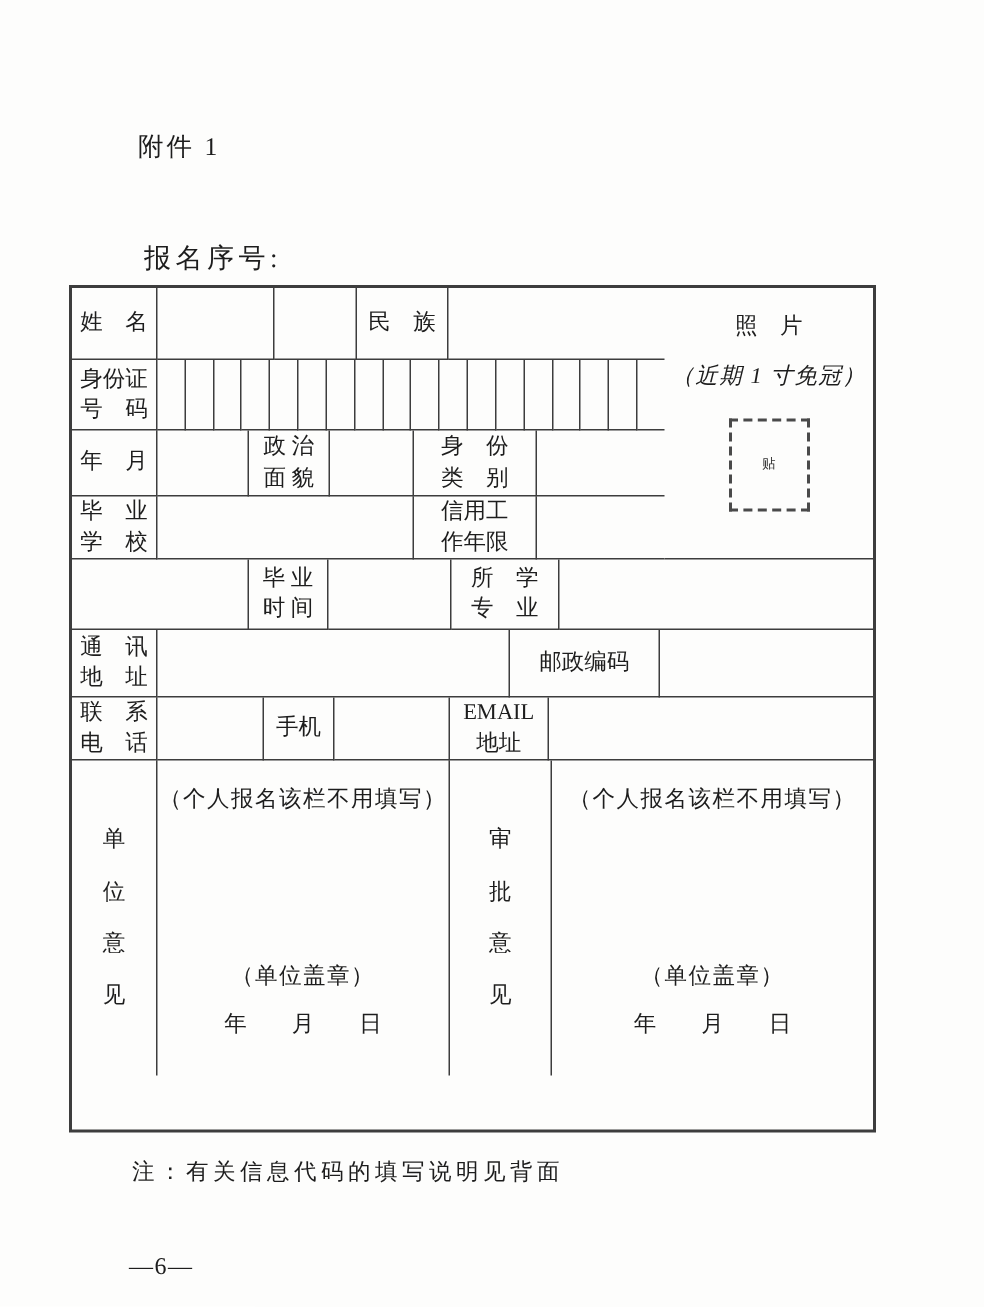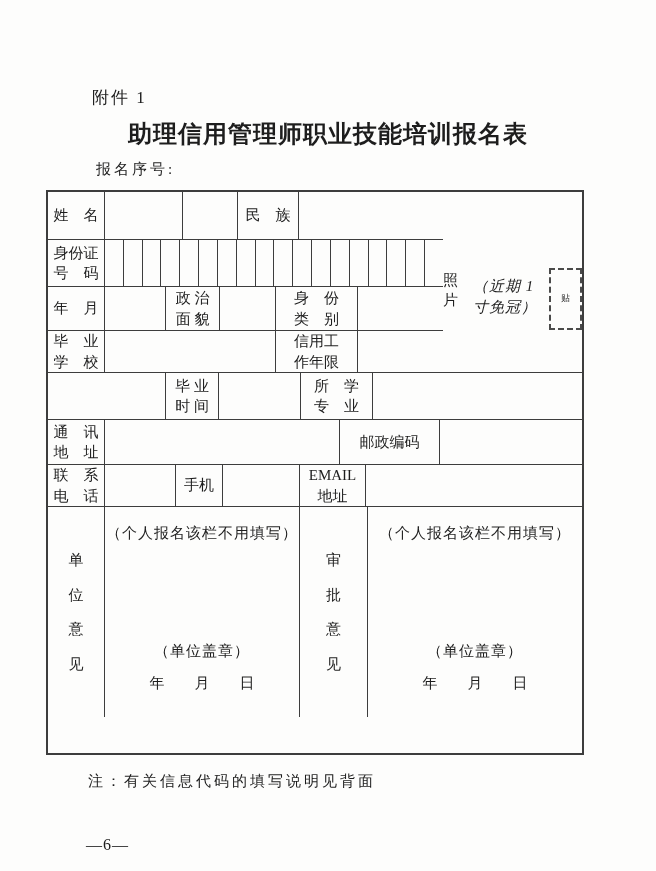--- a/index.html
+++ b/index.html
@@ -22,21 +22,21 @@
     font-size:17px;letter-spacing:2px;
   }
   .title{
     position:absolute;left:0;top:118px;width:656px;
     margin:0;text-align:center;
     font-family:"Liberation Sans", sans-serif;
     font-weight:700;font-size:24px;letter-spacing:1px;
   }
   .serial{
     position:absolute;left:96px;top:160px;
-    font-size:15px;letter-spacing:3px;
+    font-size:18px;letter-spacing:3px;
   }
   
   .tbl{
     position:absolute;left:46px;top:190px;
     width:538px;height:565px;
     border:2px solid var(--line);
     box-sizing:border-box;
     font-size:15px;line-height:1.35;
   }
   .row{display:flex;}
@@ -48,21 +48,21 @@
     text-align:center;
     white-space:pre-line;
     overflow:hidden;
   }
   .c.last{border-right:none;}
   .top{display:flex;}
   .top-left{width:395px;box-sizing:border-box;}
   .photo-cell{
     flex:1;box-sizing:border-box;
     border-bottom:1px solid var(--line);
-    display:flex;flex-direction:row;align-items:center;
+    display:flex;flex-direction:column;align-items:center;
     padding-top:16px;
   }
   .photo-line2{margin-top:13px;letter-spacing:1px;font-style:italic;}
   .paste-box{
     margin-top:17px;width:54px;height:62px;
     border:2px dashed #4a4a4a;
     display:flex;align-items:center;justify-content:center;
     box-sizing:border-box;
   }
   .paste-box span{font-size:9px;color:#333;}
@@ -92,21 +92,20 @@
     position:absolute;left:86px;top:836px;
     font-size:16px;letter-spacing:1px;
   }
 </style>
 </head>
 <body>
 
 <div class="page">
 
   <div class="attachment">附件 1</div>
-  <h1 class="title">助理信用管理师职业技能培训报名表</h1>
   <div class="serial">报名序号:</div>
 
   <div class="tbl">
 
     <div class="top">
       <div class="top-left">
 
         <div class="row" style="height:48px">
           <div class="c" style="width:57px">姓　名</div>
           <div class="c" style="width:78px"></div>

